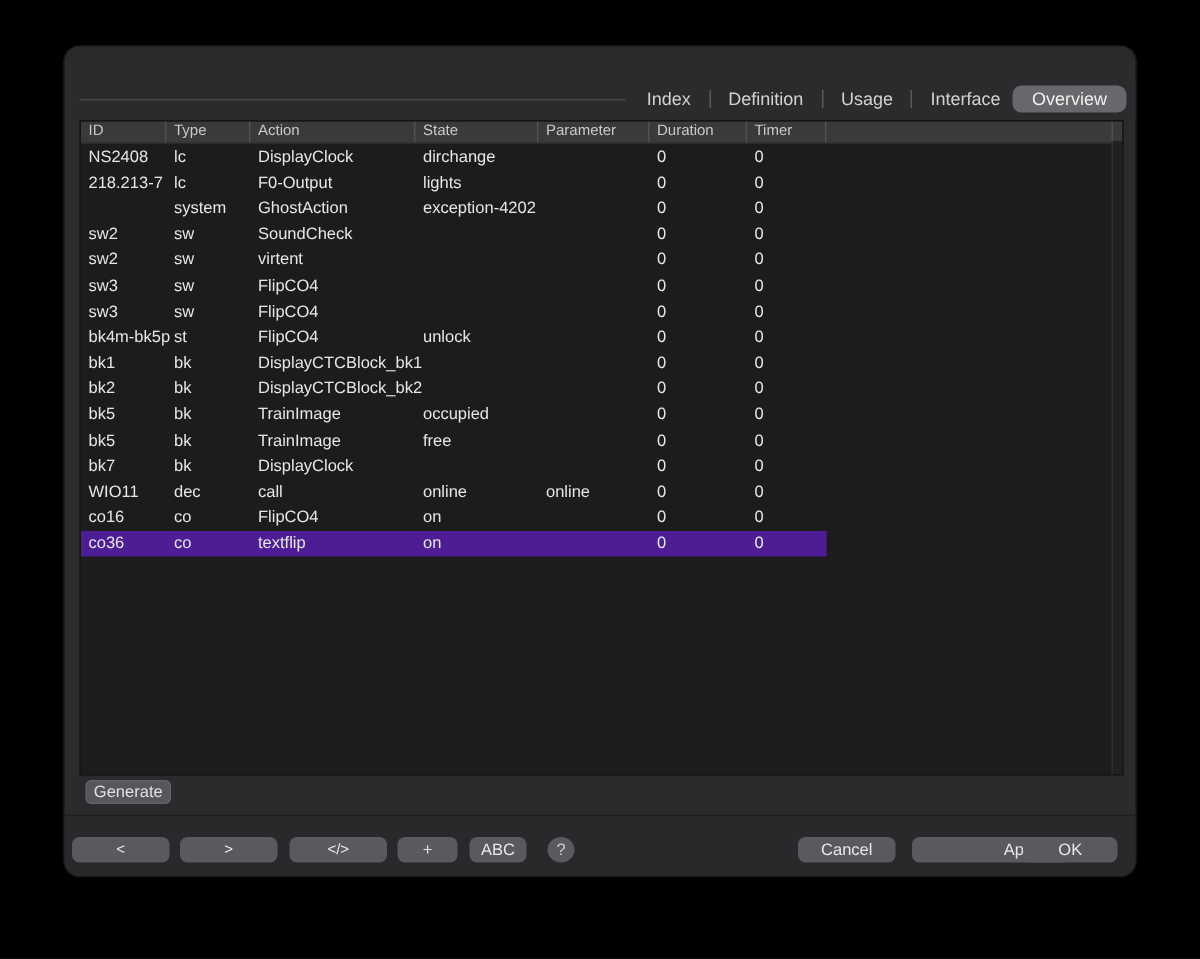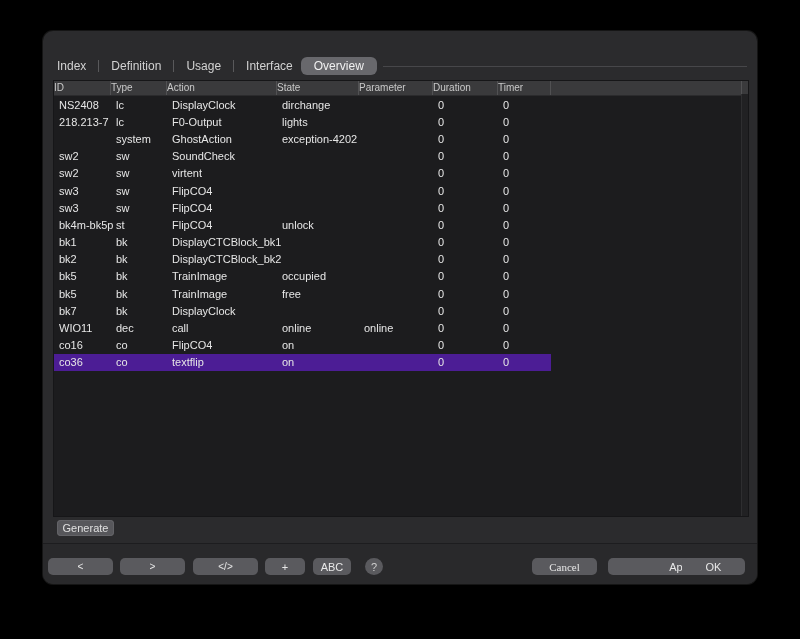--- a/index.html
+++ b/index.html
@@ -18,34 +18,34 @@
     position:absolute;left:0;top:0;right:0;height:22px;
     background:#38383a;border-radius:10px 10px 0 0;
     display:flex;align-items:center;justify-content:center;
     border-bottom:1px solid #29292b;
   }
   .traffic{position:absolute;left:11px;top:5px;display:flex;gap:6px;}
   .light{width:12px;height:12px;border-radius:50%;}
   .title{font-size:13px;font-weight:700;color:#d8d8d8;letter-spacing:.2px;}
   
   .tabline{position:absolute;left:10px;right:10px;top:35px;height:1px;background:#47474a;}
-  .tabbar{position:absolute;left:0;right:0;top:25px;height:20px;display:flex;justify-content:flex-start;}
+  .tabbar{position:absolute;left:0;right:0;top:25px;height:20px;display:flex;justify-content:flex-end;}
   .tabsinner{display:flex;align-items:center;background:#2b2b2d;padding:0 6px;}
   .tab{font-size:12px;color:#d2d2d2;padding:2px 8px;white-space:nowrap;cursor:default;}
   .tab.selected{background:#68686c;border-radius:6px;color:#f0f0f0;padding:2px 13px;margin-left:0;}
   .tabsep{width:1px;height:12px;background:#59595b;margin:0 4px;}
   
   .tablebox{
     position:absolute;left:10px;top:49px;width:696px;height:437px;
     background:#1c1c1e;border:1px solid #161618;box-sizing:border-box;overflow:hidden;
   }
   .thead{display:flex;height:14px;background:#3a3a3c;border-bottom:1px solid #2b2b2d;}
   .hcell{
     box-sizing:border-box;font-size:10px;color:#c9c9c9;line-height:13px;
-    padding-left:0;border-right:1px solid #515153;white-space:nowrap;overflow:hidden;
+    padding-left:5px;border-right:1px solid #515153;white-space:nowrap;overflow:hidden;
   }
   .hcell.filler{width:191px;}
   .hcell.corner{width:6px;border-right:none;padding:0;}
   .c0{width:57px}.c1{width:56px}.c2{width:110px}.c3{width:82px}.c4{width:74px}.c5{width:65px}.c6{width:53px}
   .tbody{position:relative;}
   .trow{display:flex;height:17.2px;align-items:center;width:497px;}
   .trow.selected{color:#fff;}
   .cell{
     box-sizing:border-box;font-size:11px;color:#e6e6e6;
     padding-left:5px;white-space:nowrap;
@@ -68,21 +68,21 @@
     color:#e8e8e8;font-size:11px;display:flex;align-items:center;justify-content:center;
     cursor:default;white-space:nowrap;
   }
   .btn.round{border-radius:50%;}
   .b-prev{left:5px;width:65px;font-size:10px;}
   .b-next{left:77px;width:65px;font-size:10px;}
   .b-code{left:150px;width:65px;font-size:10px;}
   .b-plus{left:222px;width:40px;}
   .b-abc{left:270px;width:38px;}
   .b-help{left:322px;width:18px;color:#cfcfcf;font-size:11px;}
-  .b-cancel{left:489px;width:65px;font-family:Liberation Serif, serif;}
+  .b-cancel{left:489px;width:65px;}
   .b-apply{left:565px;width:62px;padding-left:44px;}
   .b-ok{left:639px;width:63px;}
 </style>
 </head>
 <body>
 
 <div class="window">
 
 
   <div class="tabline"></div>

